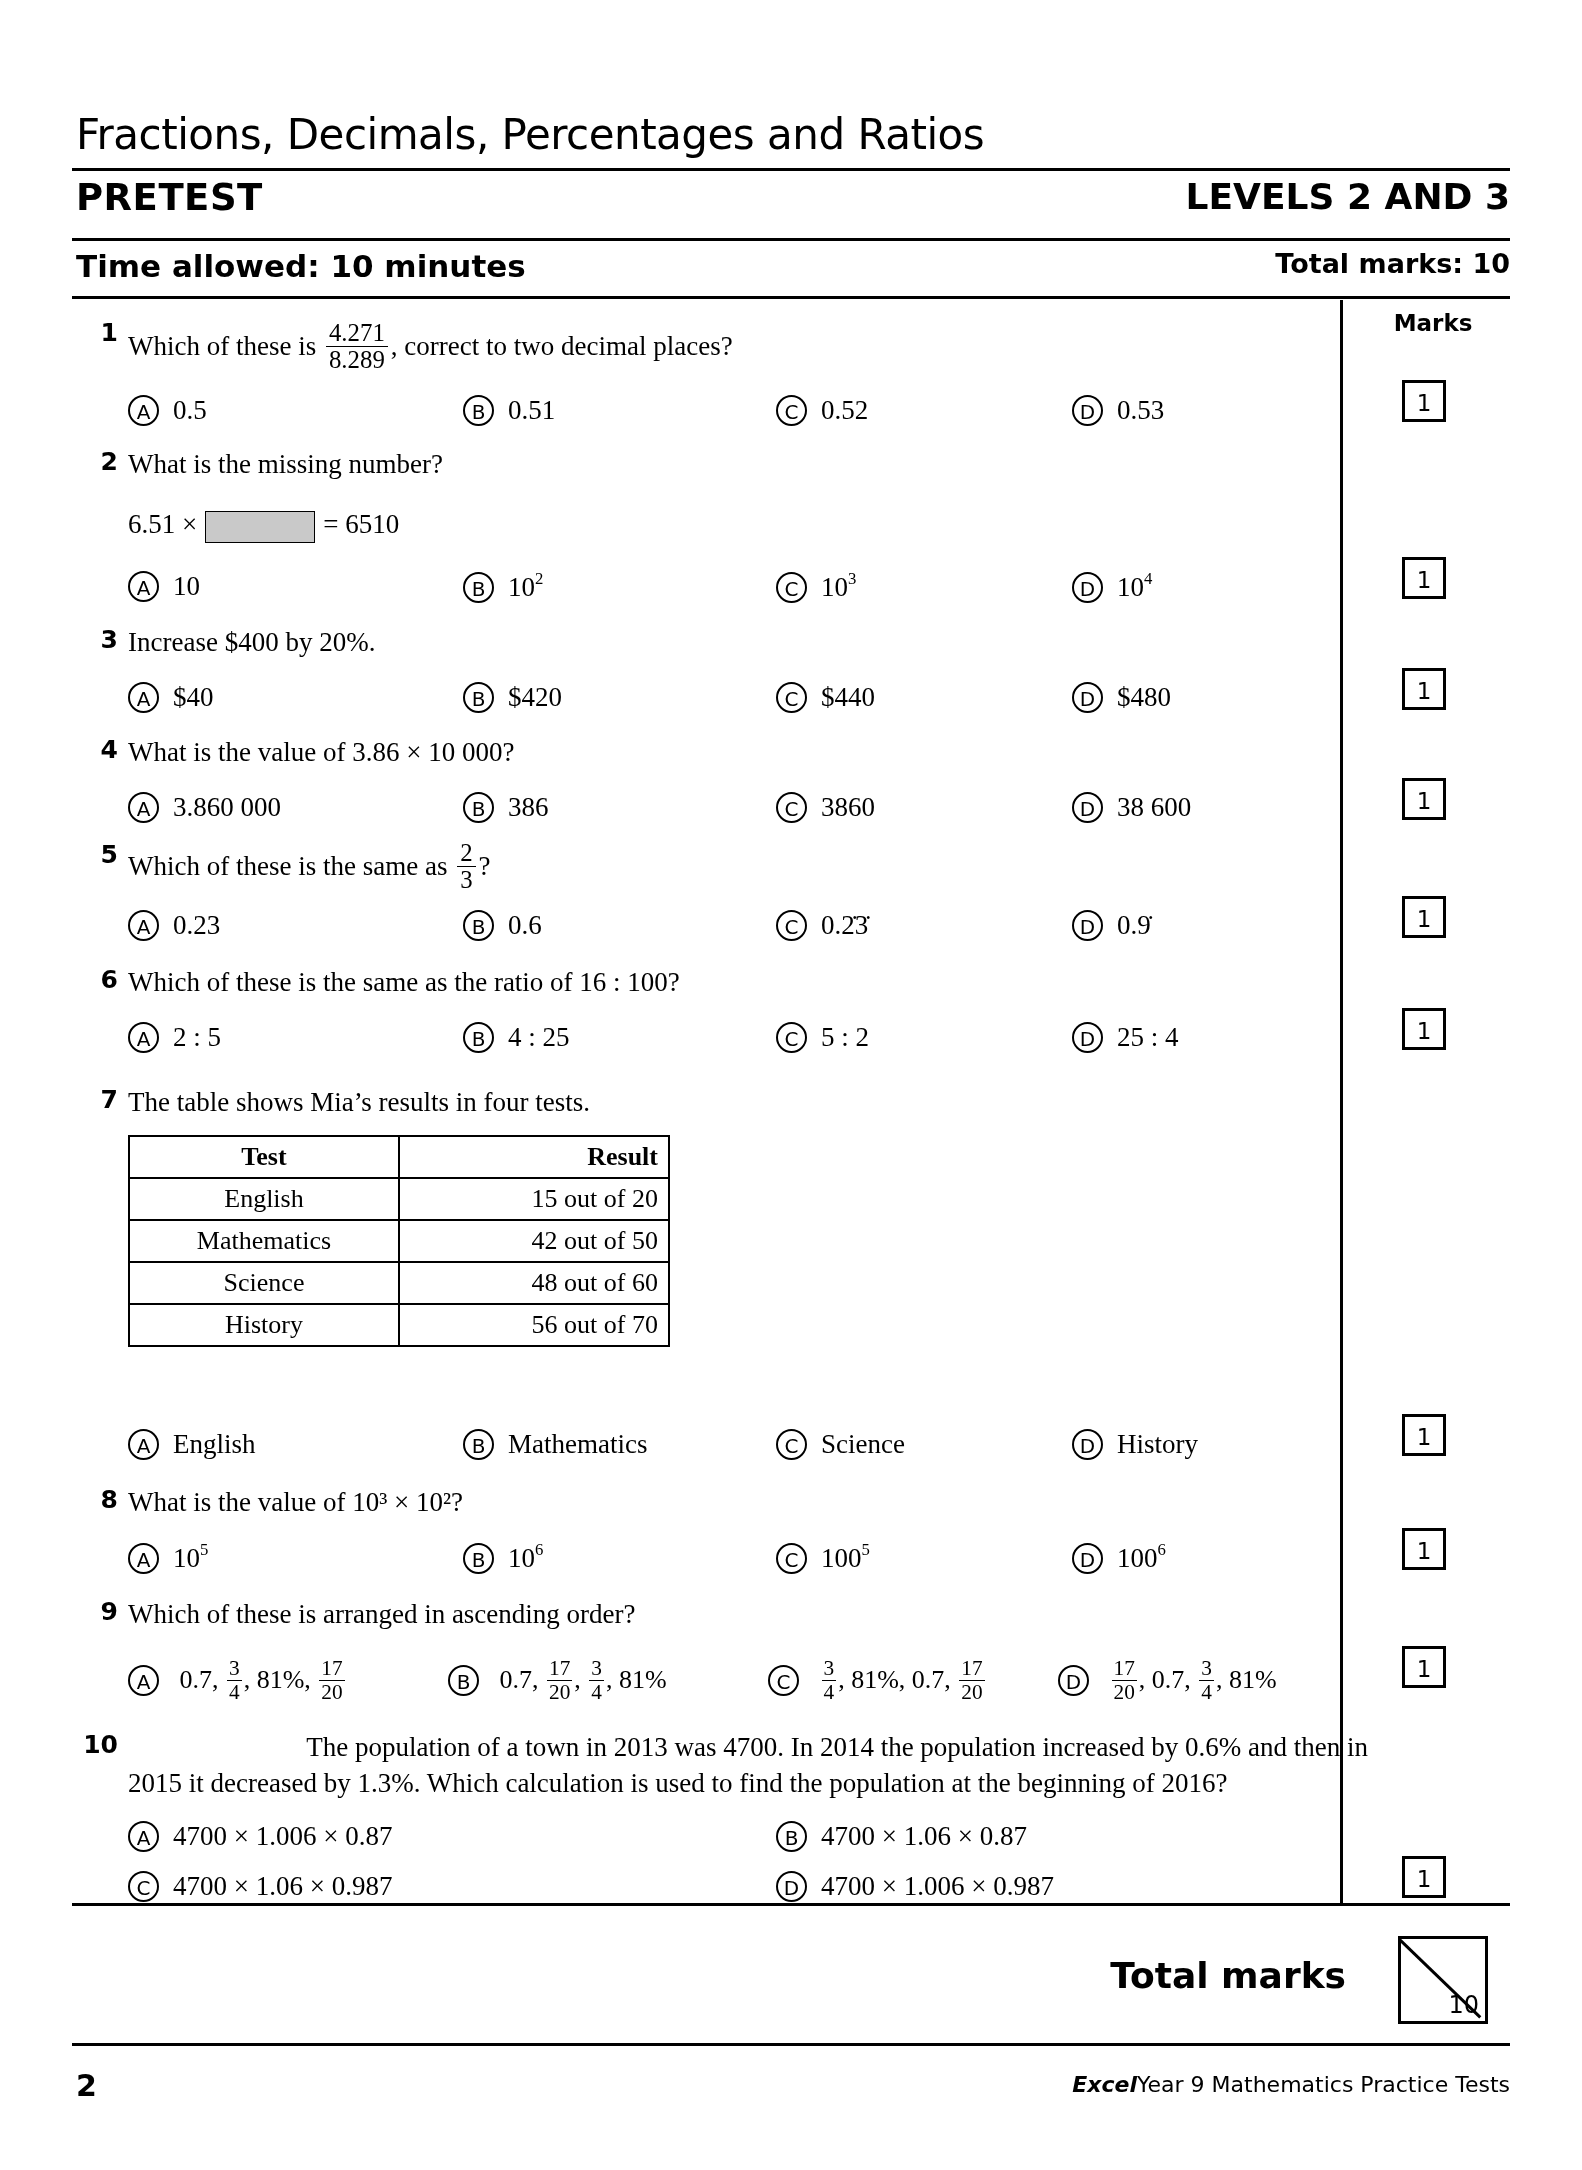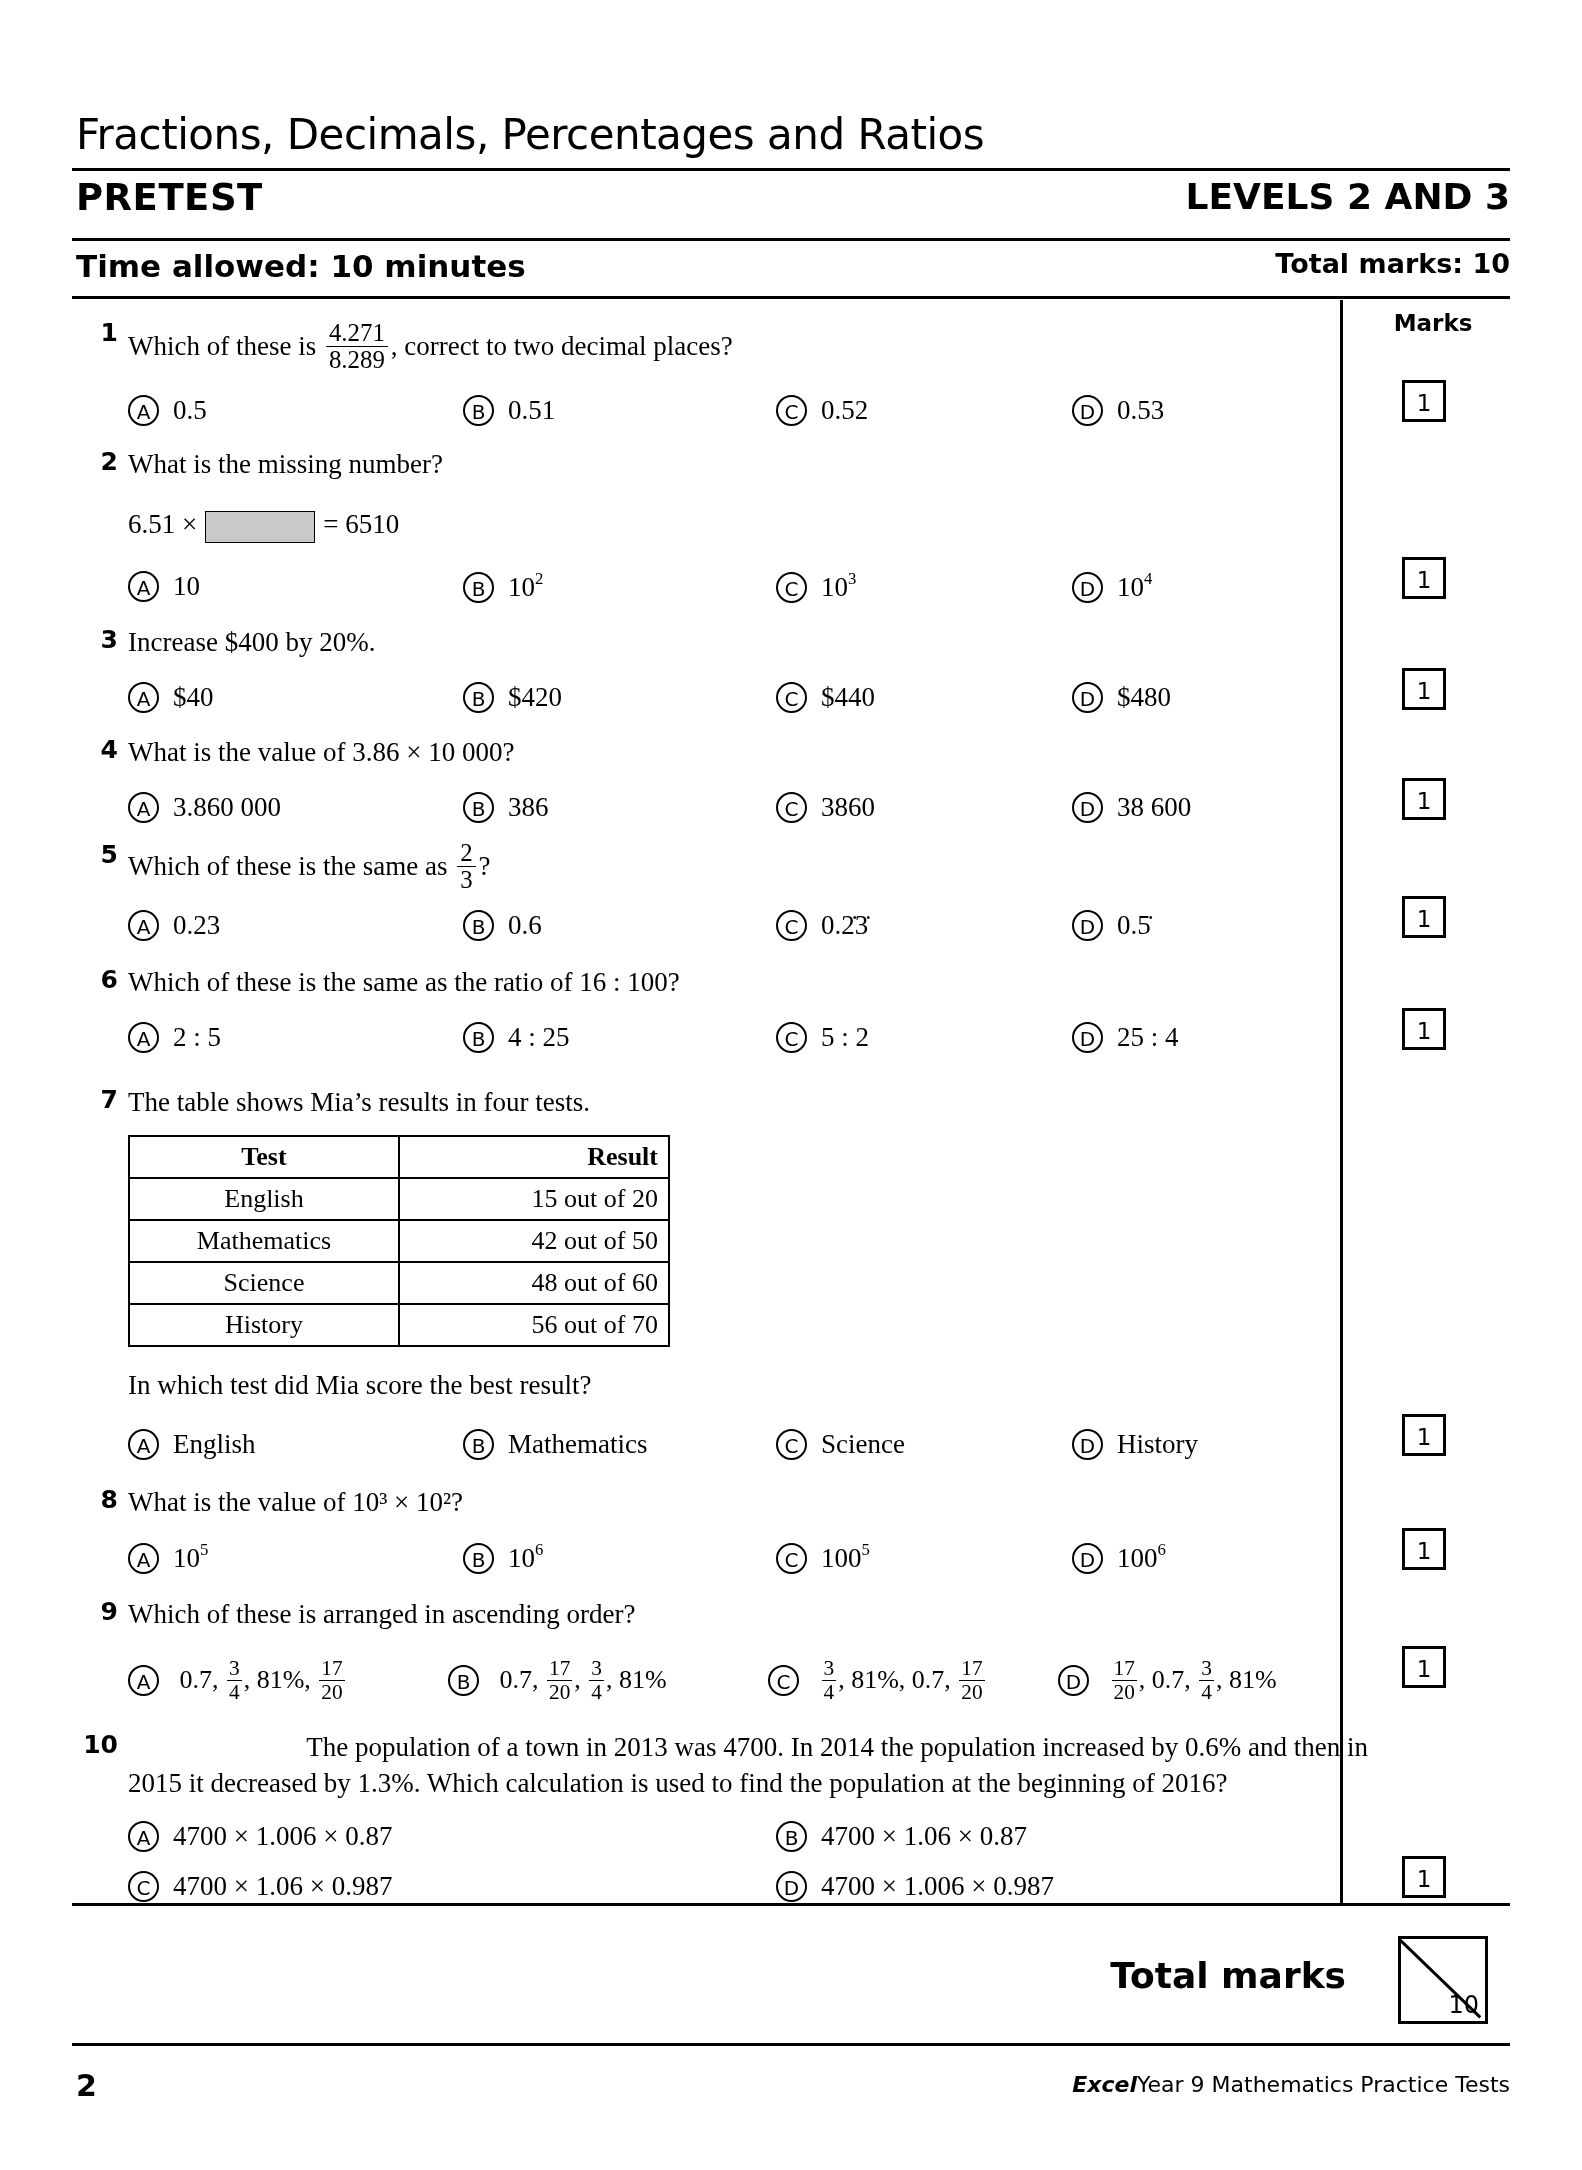--- a/index.html
+++ b/index.html
@@ -379,21 +379,21 @@
   <div class="opt" style="left:128px; top:901px;">
     <span class="bub">A</span><span class="optlabel">0.23</span>
   </div>
   <div class="opt" style="left:463px; top:901px;">
     <span class="bub">B</span><span class="optlabel">0.6</span>
   </div>
   <div class="opt" style="left:776px; top:901px;">
     <span class="bub">C</span><span class="optlabel">0.2̇3̇</span>
   </div>
   <div class="opt" style="left:1072px; top:901px;">
-    <span class="bub">D</span><span class="optlabel">0.5̇</span>
+    <span class="bub">D</span><span class="optlabel">0.9̇</span>
   </div>
   <div class="markbox" style="top:896px;">1</div>
 
   <div class="q" style="top:965px;">
     <div class="qnum">6</div>
     <div class="qtext" style="top:0px;">Which of these is the same as the ratio of 16 : 100?</div>
   </div>
   <div class="opt" style="left:128px; top:1013px;">
     <span class="bub">A</span><span class="optlabel">2 : 5</span>
   </div>
@@ -429,21 +429,20 @@
     <tr>
       <td class="c0">Science</td>
       <td class="c1">48 out of 60</td>
     </tr>
     <tr>
       <td class="c0">History</td>
       <td class="c1">56 out of 70</td>
     </tr>
   </tbody>
     </table>
-  <div class="opt" style="left:128px; top:1363px;">In which test did Mia score the best result?</div>
   <div class="opt" style="left:128px; top:1420px;">
     <span class="bub">A</span><span class="optlabel">English</span>
   </div>
   <div class="opt" style="left:463px; top:1420px;">
     <span class="bub">B</span><span class="optlabel">Mathematics</span>
   </div>
   <div class="opt" style="left:776px; top:1420px;">
     <span class="bub">C</span><span class="optlabel">Science</span>
   </div>
   <div class="opt" style="left:1072px; top:1420px;">

